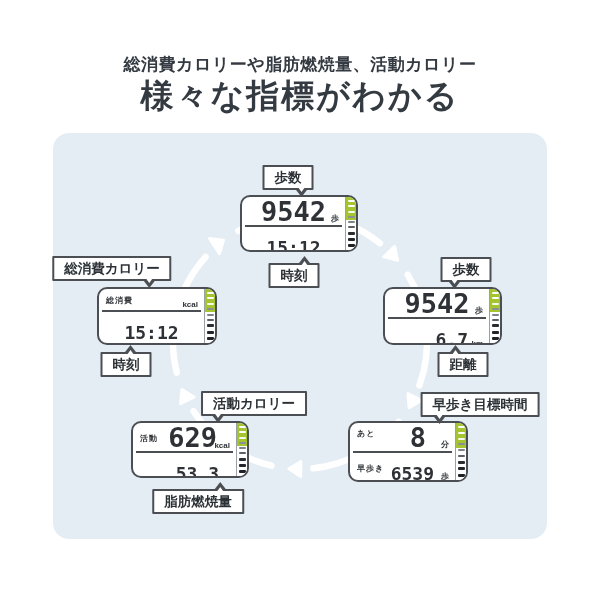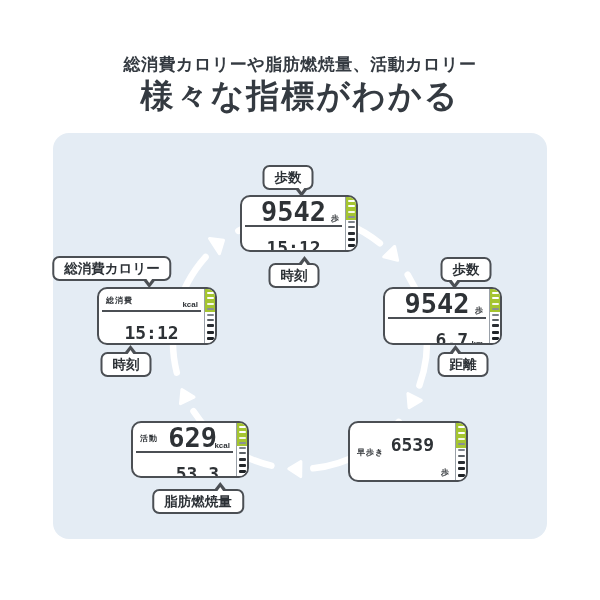--- a/index.html
+++ b/index.html
@@ -12,21 +12,21 @@
   .panel{position:absolute;left:53px;top:133px;width:494px;height:406px;
          background:var(--panel-bg,#e4ecf4);border-radius:16px;z-index:0;}
   .arrows{position:absolute;left:0;top:0;width:600px;height:600px;z-index:1;pointer-events:none;}
   .arrows path{stroke:var(--arrow,#fff);stroke-width:6.5;fill:none;stroke-linecap:round;}
   .arrows polygon{fill:var(--arrow,#fff);stroke:var(--arrow,#fff);stroke-width:3;stroke-linejoin:round;}
 
   .disp{position:absolute;display:flex;background:#fff;
         border:2.5px solid var(--display-border,#4b4f54);border-radius:10px;
         overflow:hidden;z-index:2;box-sizing:border-box;}
   .main{flex:1;display:flex;flex-direction:column;padding:1px 3px;min-width:0;}
-  .row{position:relative;display:flex;align-items:flex-start;justify-content:center;}
+  .row{position:relative;display:flex;align-items:center;justify-content:center;}
   .r1{flex:1.5;border-bottom:2px solid var(--display-border,#4b4f54);}
   .r2{flex:1;}
   .val{font-family:"DejaVu Sans Mono",monospace;font-weight:700;color:var(--lcd-text,#2e3236);line-height:1;}
   .r1 .val{font-size:27px;}
   .r2 .val{font-size:18px;margin-top:12px;}
   .mini{position:absolute;left:4px;top:50%;transform:translateY(-50%);
         font-size:8px;font-weight:700;color:var(--lcd-text,#2e3236);letter-spacing:1px;white-space:nowrap;}
   .d3 .r1 .mini{top:4px;transform:none;}
   .unit{position:absolute;right:3px;bottom:1px;font-size:8px;font-weight:700;
         color:var(--lcd-text,#2e3236);white-space:nowrap;}
@@ -37,21 +37,21 @@
   .d4 .r2{justify-content:flex-end;padding-right:14px;}
   .d5 .r1{justify-content:flex-end;padding-right:14px;}
 
   .gauge{width:11px;border-left:1.5px solid #99a0a8;
          background:linear-gradient(var(--gauge-green,#a5c530) 0 43%,#fff 43%);
          display:flex;flex-direction:column;justify-content:space-between;
          padding:3px 0;box-sizing:border-box;}
   .gauge span{display:block;width:7px;margin:0 auto;border-radius:1px;}
 
   .bubble{position:absolute;transform:translateX(-50%);background:#fff;
-          border:2px solid var(--display-border,#4b4f54);border-radius:7px;
+          border:2px solid var(--display-border,#4b4f54);border-radius:1px;
           font-size:13.5px;font-weight:700;line-height:21px;padding:0 10px;
           color:#2c3136;white-space:nowrap;z-index:3;}
   .bubble::before,.bubble::after{content:"";position:absolute;left:var(--px,50%);
           transform:translateX(-50%);width:0;height:0;
           border-left:7px solid transparent;border-right:7px solid transparent;}
   .bubble.top::before{bottom:-9px;border-top:9px solid var(--display-border,#4b4f54);}
   .bubble.top::after{bottom:-4px;border-left-width:5px;border-right-width:5px;border-top:7px solid #fff;}
   .bubble.bot::before{top:-9px;border-bottom:9px solid var(--display-border,#4b4f54);}
   .bubble.bot::after{top:-4px;border-left-width:5px;border-right-width:5px;border-bottom:7px solid #fff;}
 </style>
@@ -125,41 +125,48 @@
         <span style="background: rgb(138, 144, 150); height: 2px;"></span>
         <span style="background: rgb(125, 131, 138); height: 2px;"></span>
         <span style="background: rgb(90, 96, 102); height: 2px;"></span>
         <span style="background: rgb(42, 46, 51); height: 3px;"></span>
         <span style="background: rgb(34, 38, 42); height: 3px;"></span>
         <span style="background: rgb(30, 34, 38); height: 3px;"></span>
       </div>
   </div>
   <div class="bubble bot" style="left:463px;top:352px;--px:35%">距離</div>
 
+  <div class="bubble top" style="left:480px;top:392px;--px:15%">早歩き目標時間</div>
   <div class="disp d3" style="left:348px;top:421px;width:120px;height:61px">
     <div class="main">
+      <div class="row r1">
+        <span class="mini">あと</span>
+        <span class="val">8</span>
+        <span class="unit">分</span>
+      </div>
       <div class="row r2">
         <span class="mini">早歩き</span>
         <span class="val">6539</span>
         <span class="unit">歩</span>
       </div>
     </div>
     <div class="gauge">
         <span style="background: rgb(255, 255, 255); height: 2px;"></span>
         <span style="background: rgb(255, 255, 255); height: 2px;"></span>
         <span style="background: rgb(246, 248, 234); height: 2px;"></span>
         <span style="background: rgb(138, 144, 150); height: 2px;"></span>
         <span style="background: rgb(125, 131, 138); height: 2px;"></span>
         <span style="background: rgb(90, 96, 102); height: 2px;"></span>
         <span style="background: rgb(42, 46, 51); height: 3px;"></span>
         <span style="background: rgb(34, 38, 42); height: 3px;"></span>
         <span style="background: rgb(30, 34, 38); height: 3px;"></span>
       </div>
   </div>
 
+  <div class="bubble top" style="left:254px;top:391px;--px:15%">活動カロリー</div>
   <div class="disp d4" style="left:131px;top:421px;width:118px;height:57px">
     <div class="main">
       <div class="row r1">
         <span class="mini">活動</span>
         <span class="val">629</span>
         <span class="unit">kcal</span>
       </div>
       <div class="row r2">
         <span class="val">53.3</span>
         <span class="unit">g</span>

